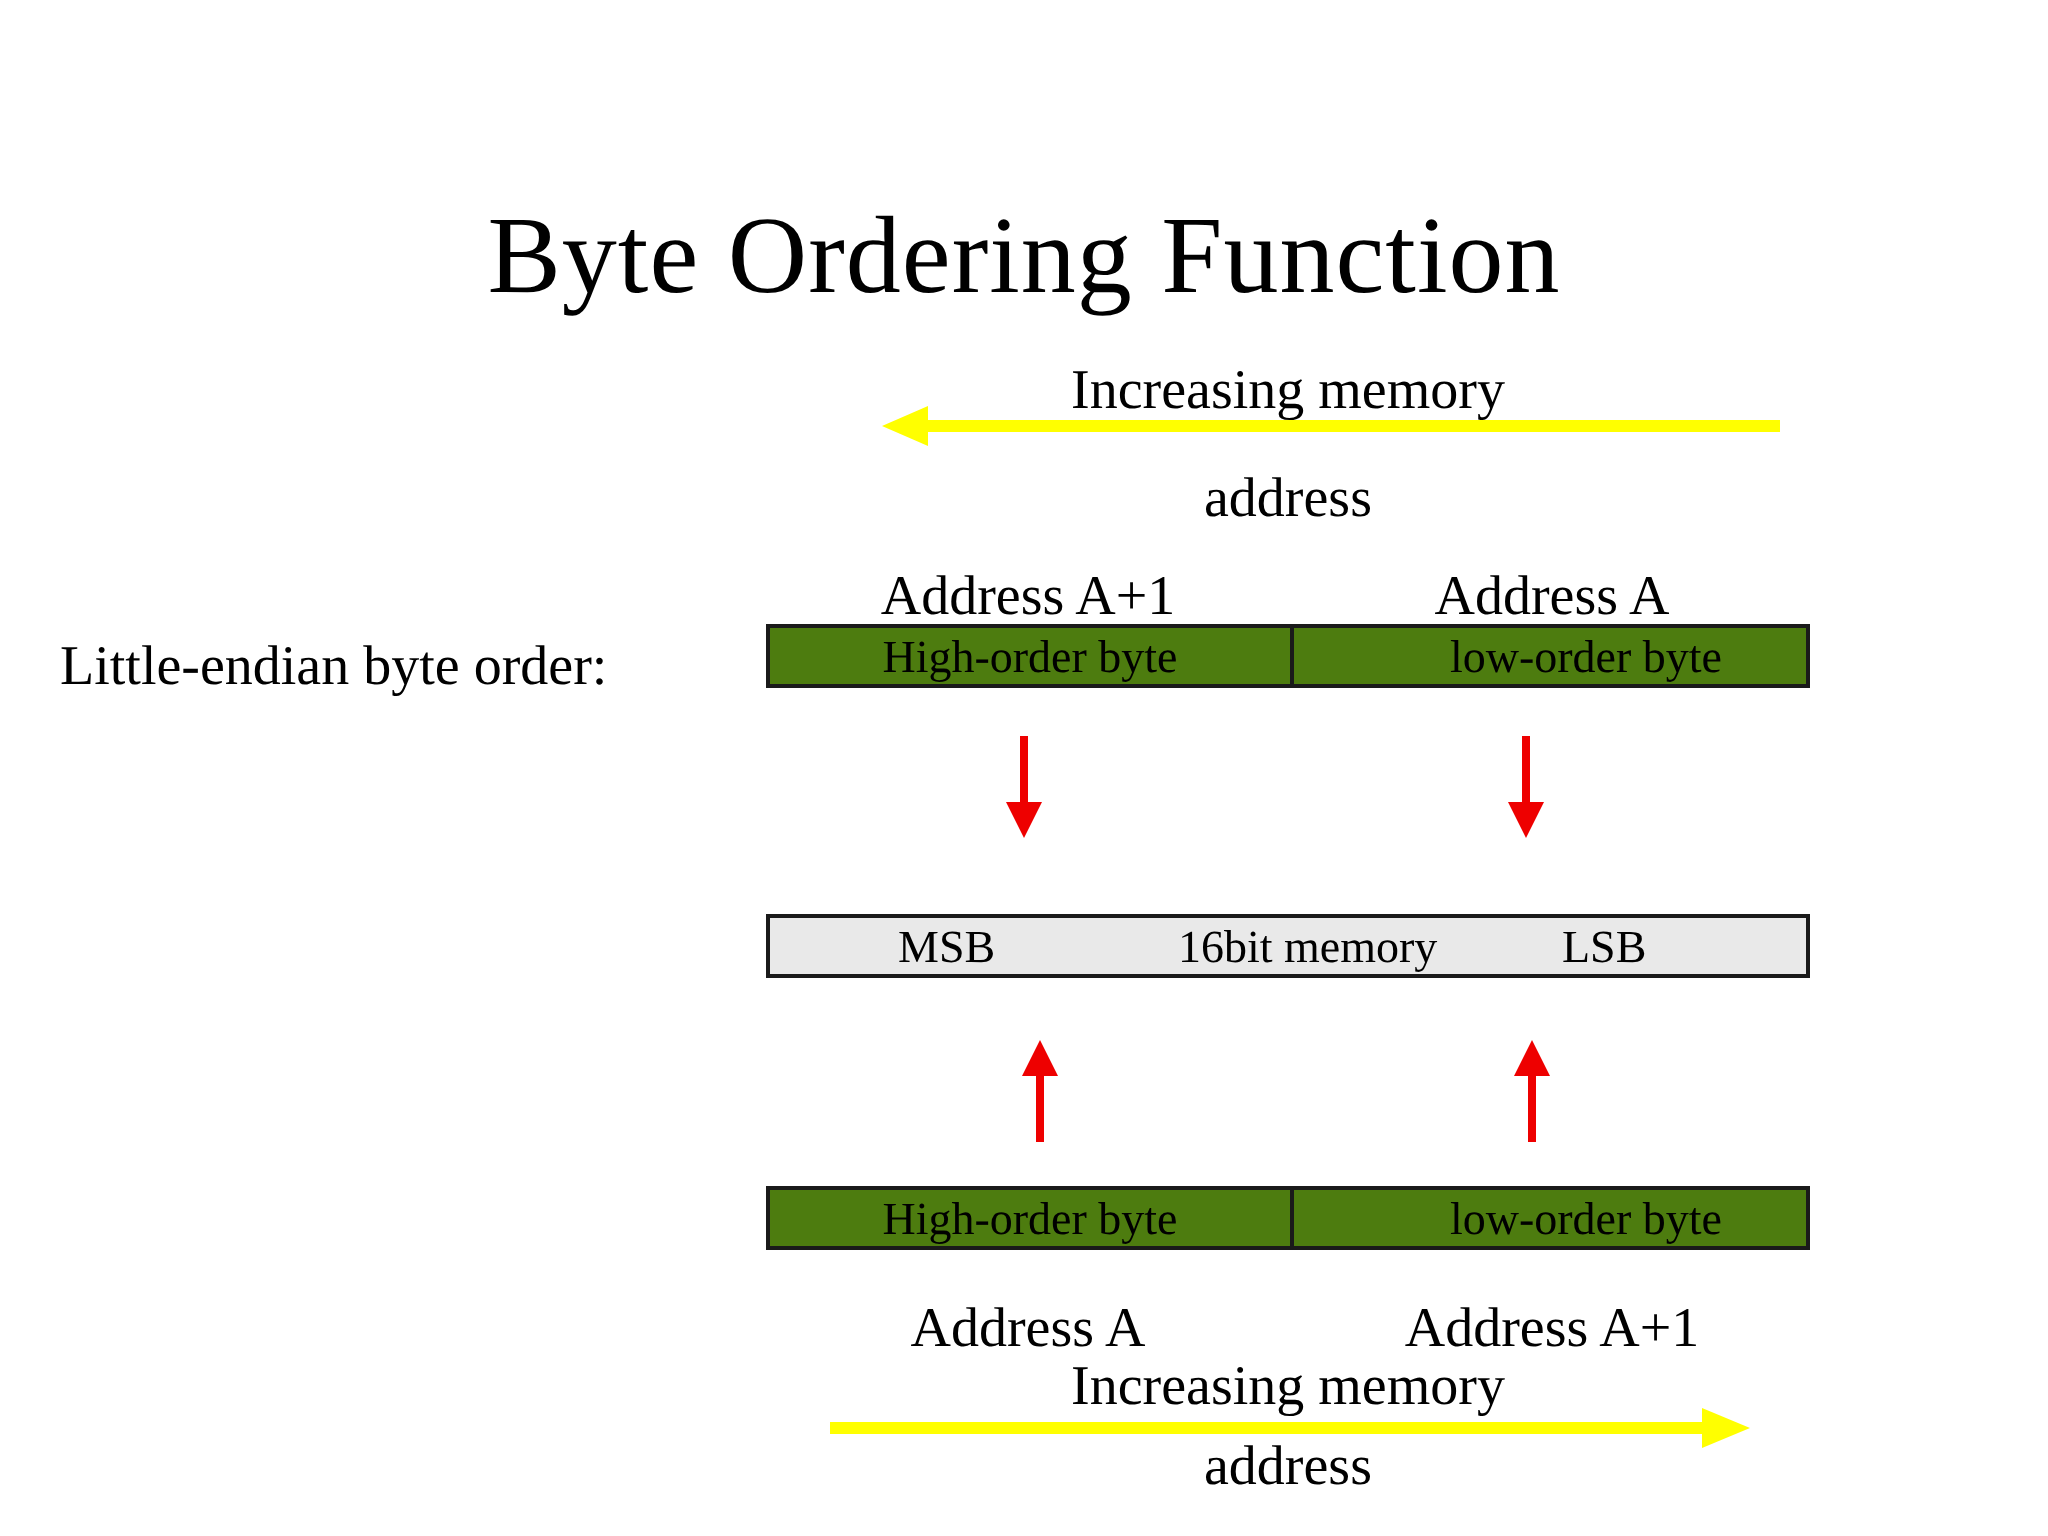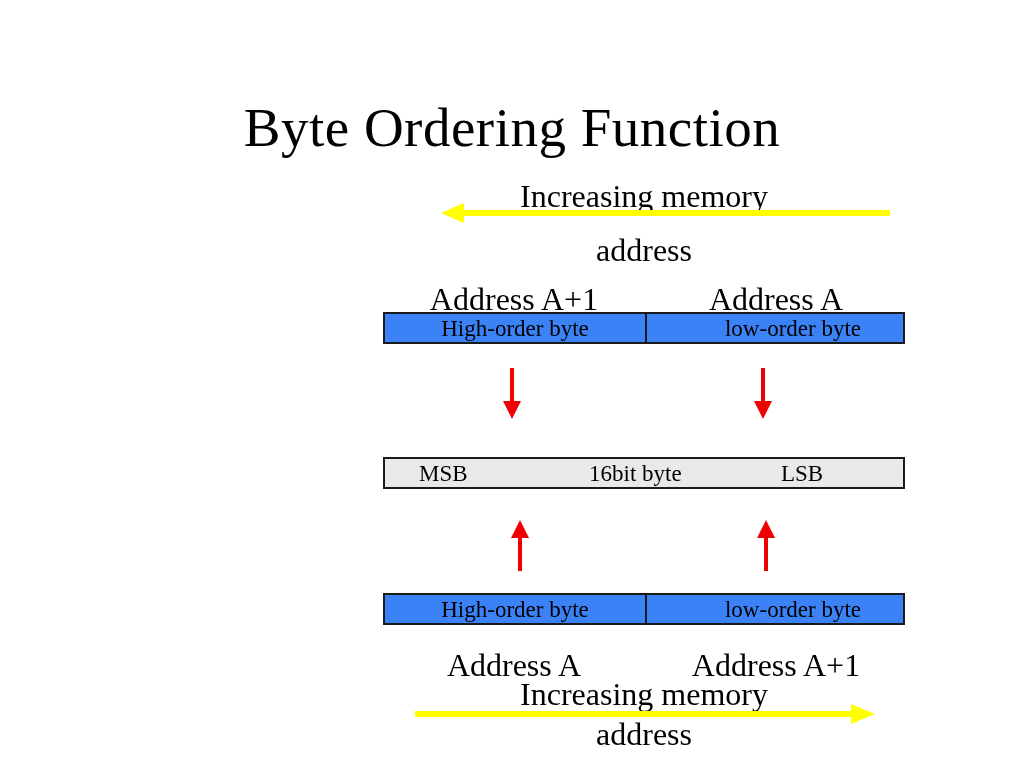--- a/index.html
+++ b/index.html
@@ -35,35 +35,35 @@
     font-size: 55px;
     line-height: 66px;
     font-weight: 400;
     letter-spacing: 0.5px;
     white-space: nowrap;
   }
 
   
   .cap {
     position: absolute;
-    font-size: 32px;
+    font-size: 28px;
     line-height: 28px;
     white-space: nowrap;
   }
   .cap.center {
     text-align: center;
   }
 
   
   .byte-box {
     position: absolute;
     left: 383px;
     width: 522px;
     height: 32px;
-    background: #3b82f6;
+    background: #4d7c0f;
     border: 2px solid #1a1a1a;
     box-sizing: border-box;
     display: flex;
     align-items: stretch;
   }
   .byte-cell {
     display: flex;
     align-items: center;
     justify-content: center;
     font-size: 23px;
@@ -129,20 +129,21 @@
 
   <div class="yellow-arrow" style="left:438px; top:202px; width:455px;">
     <svg width="455" height="22" viewBox="0 0 455 22">
       <line x1="20" y1="11" x2="452" y2="11" stroke="#ffff00" stroke-width="6"></line>
       <polygon points="3,11 26,1 26,21" fill="#ffff00"></polygon>
     </svg>
   </div>
 
   <div class="cap center" style="left:384px; top:236px; width:520px;">address</div>
 
+  <div class="cap" style="left:30px; top:320px;">Little-endian byte order:</div>
 
   <div class="cap center" style="left:383px; top:285px; width:262px;">Address A+1</div>
 
   <div class="cap center" style="left:647px; top:285px; width:258px;">Address A</div>
 
   <div class="byte-box" style="top:312px;">
     <div class="byte-cell high">High-order byte</div>
     <div class="byte-cell low">low-order byte</div>
   </div>
 
@@ -154,22 +155,22 @@
   </div>
 
   <div class="red-arrow" style="left:750px; top:368px;">
     <svg width="26" height="52" viewBox="0 0 26 52">
       <line x1="13" y1="0" x2="13" y2="42" stroke="#ee0000" stroke-width="4"></line>
       <polygon points="13,51 4,33 22,33" fill="#ee0000"></polygon>
     </svg>
   </div>
 
   <div class="value-box" style="top:457px;">
-    <div class="value-lbl" style="left:34px;text-align:right;">MSB</div>
-    <div class="value-lbl" style="left:204px;">16bit byte</div>
+    <div class="value-lbl" style="left:64px;text-align:right;">MSB</div>
+    <div class="value-lbl" style="left:204px;">16bit memory</div>
     <div class="value-lbl" style="left:396px;">LSB</div>
   </div>
 
   <div class="red-arrow" style="left:507px; top:519px;">
     <svg width="26" height="52" viewBox="0 0 26 52">
       <line x1="13" y1="10" x2="13" y2="52" stroke="#ee0000" stroke-width="4"></line>
       <polygon points="13,1 4,19 22,19" fill="#ee0000"></polygon>
     </svg>
   </div>
 

